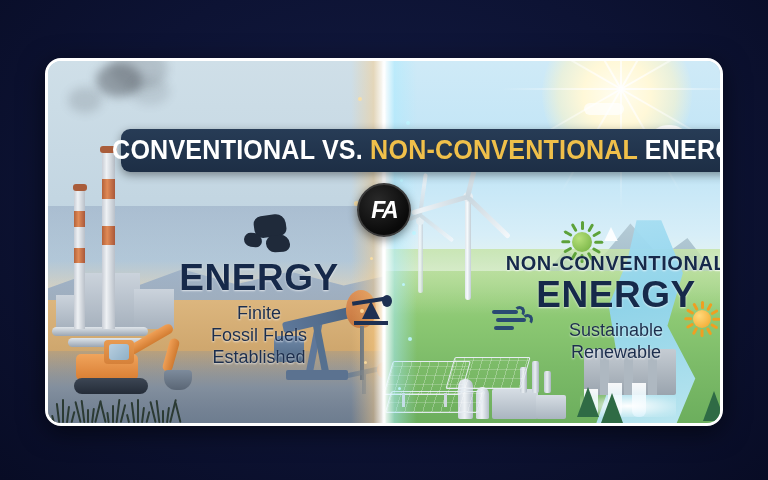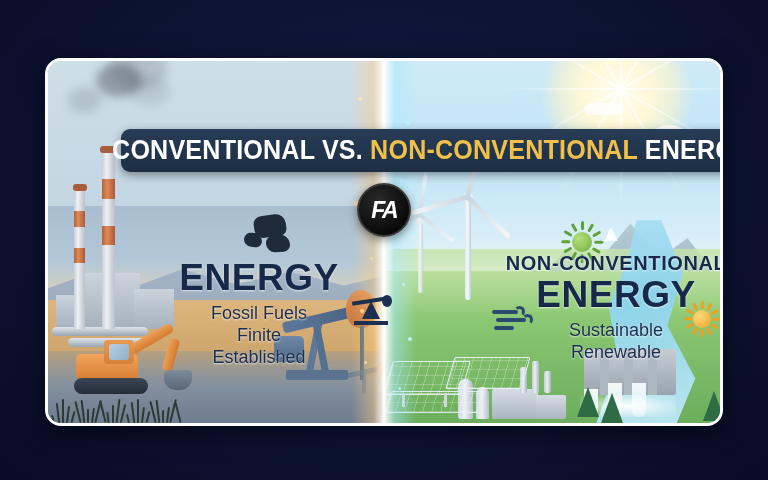--- a/index.html
+++ b/index.html
@@ -499,22 +499,22 @@
     <div class="w-line" id="w-1"></div>
     <div class="w-line" id="w-2"></div>
     <div class="w-line" id="w-3"></div>
     <div class="w-curl" id="w-c1"></div>
     <div class="w-curl" id="w-c2"></div>
   </div>
 
   <div class="panel-text" id="left-text">
     <div class="head-2">ENERGY</div>
     <div class="bullets">
+      <div>Finite</div>
       <div>Fossil Fuels</div>
-      <div>Finite</div>
       <div>Established</div>
     </div>
   </div>
 
   <div class="panel-text" id="right-text">
     <div class="head-1 small">NON-CONVENTIONAL</div>
     <div class="head-2">ENERGY</div>
     <div class="bullets">
       <div>Sustainable</div>
       <div>Renewable</div>

